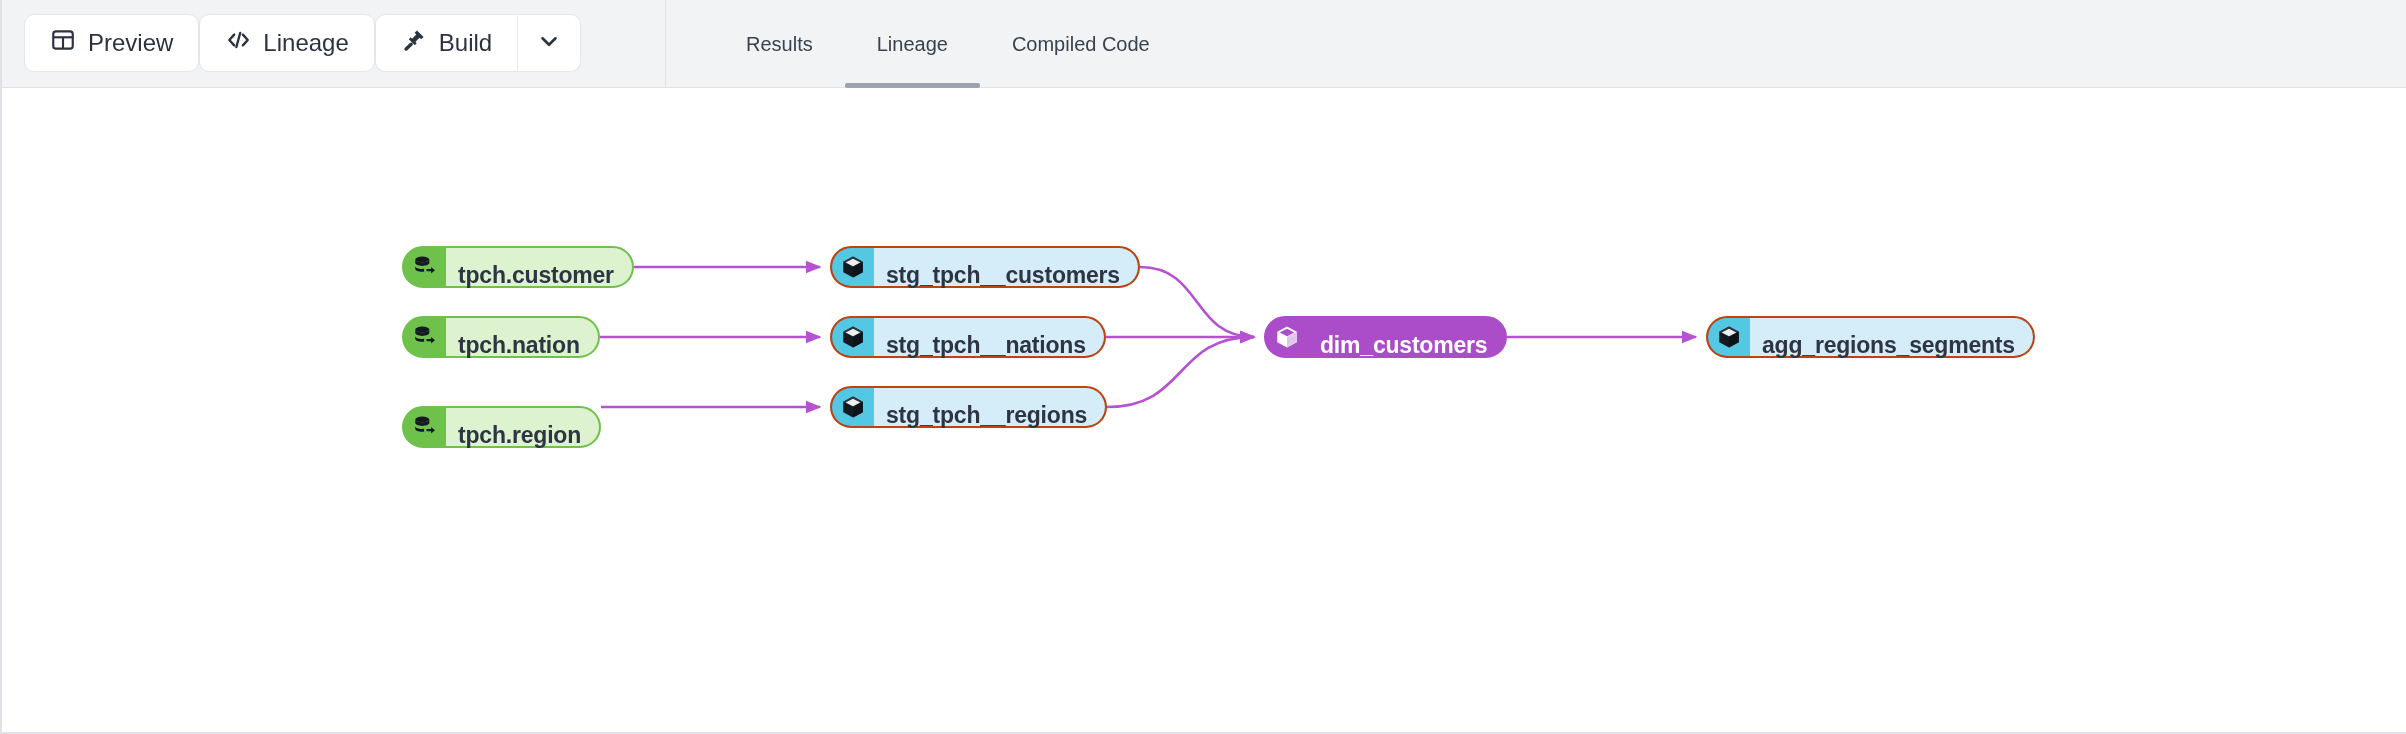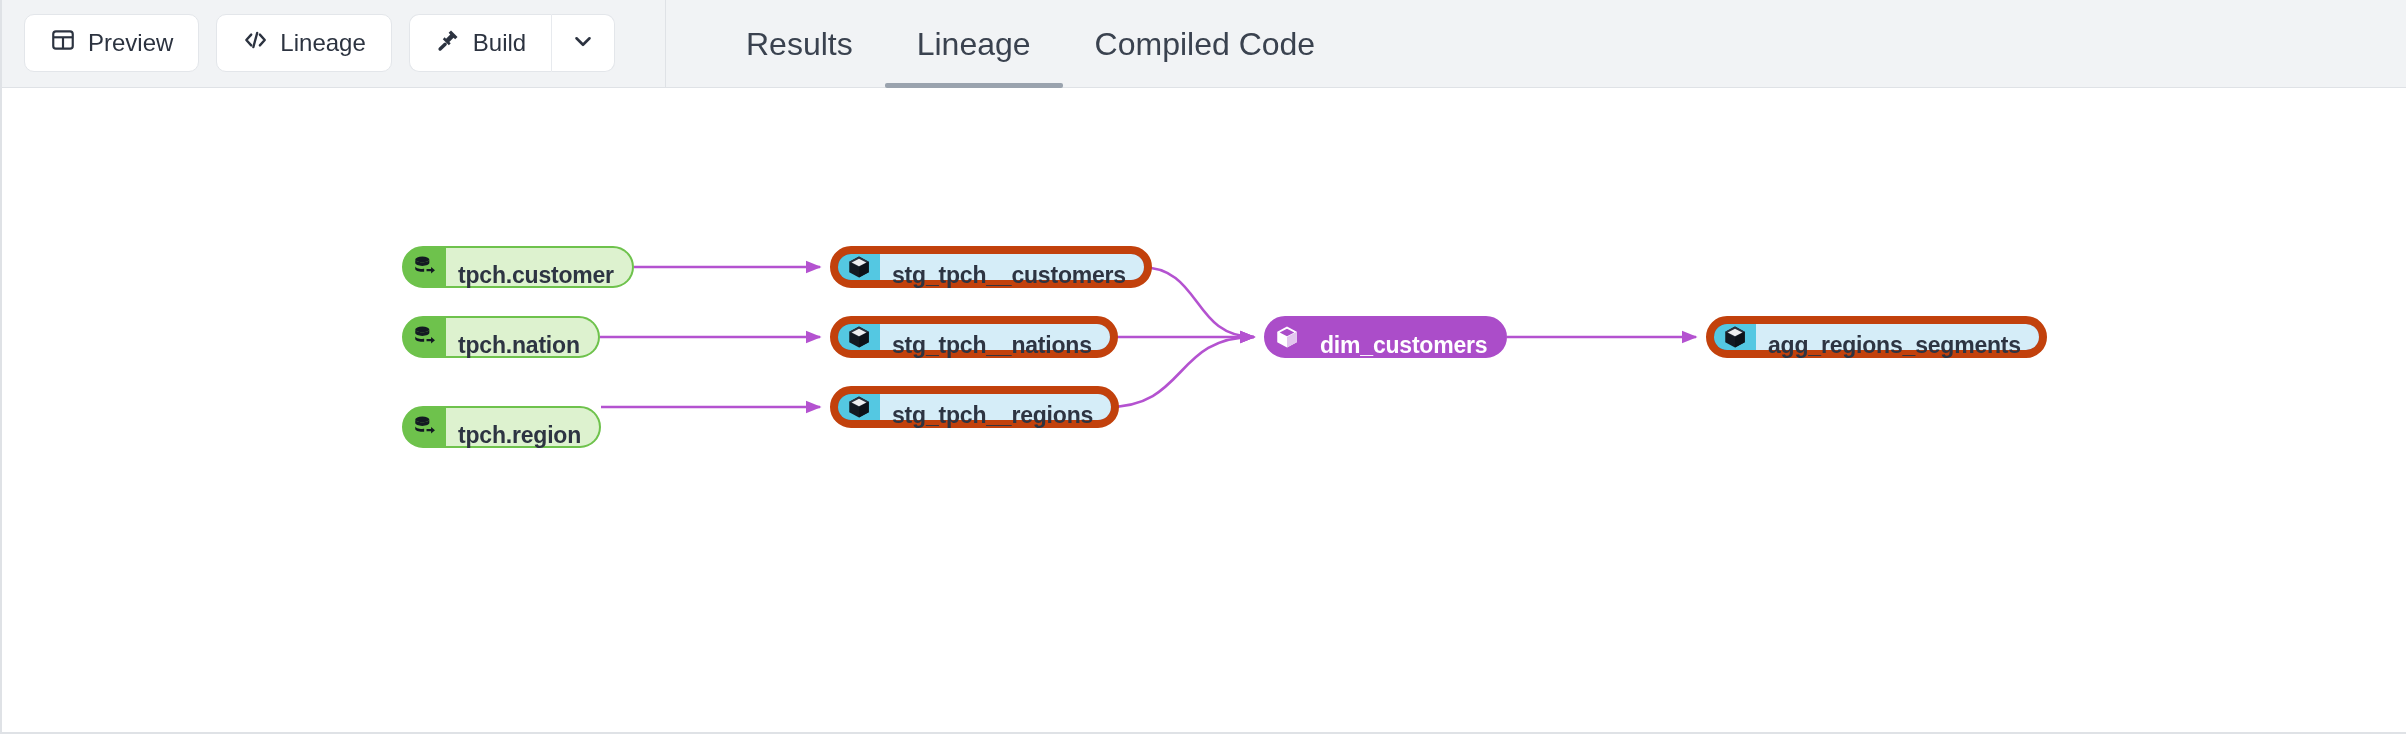--- a/index.html
+++ b/index.html
@@ -20,21 +20,21 @@
 
   
   .header {
     position: absolute; left: 0; top: 0;
     width: 2406px; height: 88px;
     background: #f1f3f5;
     border-bottom: 1px solid #dfe2e6;
   }
   .toolbar {
     position: absolute; left: 22px; top: 14px;
-    display: flex; align-items: center; gap: 17px;
+    display: flex; align-items: center; 
     height: 58px;
   }
   .btn {
     display: flex; align-items: center; gap: 12px;
     height: 58px; padding: 0 25px;
     background: #ffffff;
     border: 1px solid #e3e6ea;
     border-radius: 10px;
     font-size: 24px;
     color: #2c3340;
@@ -62,21 +62,21 @@
 
   .tabs {
     position: absolute; left: 712px; top: 0;
     display: flex; align-items: flex-end; height: 88px; gap: 0;
   }
   .tab {
     position: relative;
     height: 88px;
     display: flex; align-items: center;
     padding: 8px 32px;
-    font-size: 32px; color: #3a424f;
+    font-size: 20px; color: #3a424f;
     cursor: pointer;
     white-space: nowrap;
   }
   .tab.active::after {
     content: "";
     position: absolute; left: 0; right: 0; bottom: 0;
     height: 5px; background: #9aa3ae; border-radius: 2px;
   }
 
   
@@ -147,21 +147,21 @@
     font-size: 23px; font-weight: bold;
     letter-spacing: -0.2px;
   }
 
   
   .node.src { background: #6ec24c; border: 2px solid #6ec24c; }
   .node.src .n-icon { background: #6ec24c; }
   .node.src .n-label { background: #ddf2cf; color: #2d3442; border-radius: 0 19px 19px 0; }
 
   
-  .node.model { background: #7f1d1d; border: 8px solid #c2410c; }
+  .node.model { background: #7f1d1d; border: 2px solid #c2410c; }
   .node.model .n-icon { background: #54c8e2; }
   .node.model .n-label { background: #d5edf8; color: #2d3442; border-radius: 0 19px 19px 0; }
 
   
   .node.selected { background: #ab4dc9; border: 2px solid #ab4dc9; }
   .node.selected .n-icon { background: #ab4dc9; }
   .node.selected .n-label { background: #ab4dc9; color: #ffffff; border-radius: 0 19px 19px 0; }
 </style>
 </head>
 <body>

